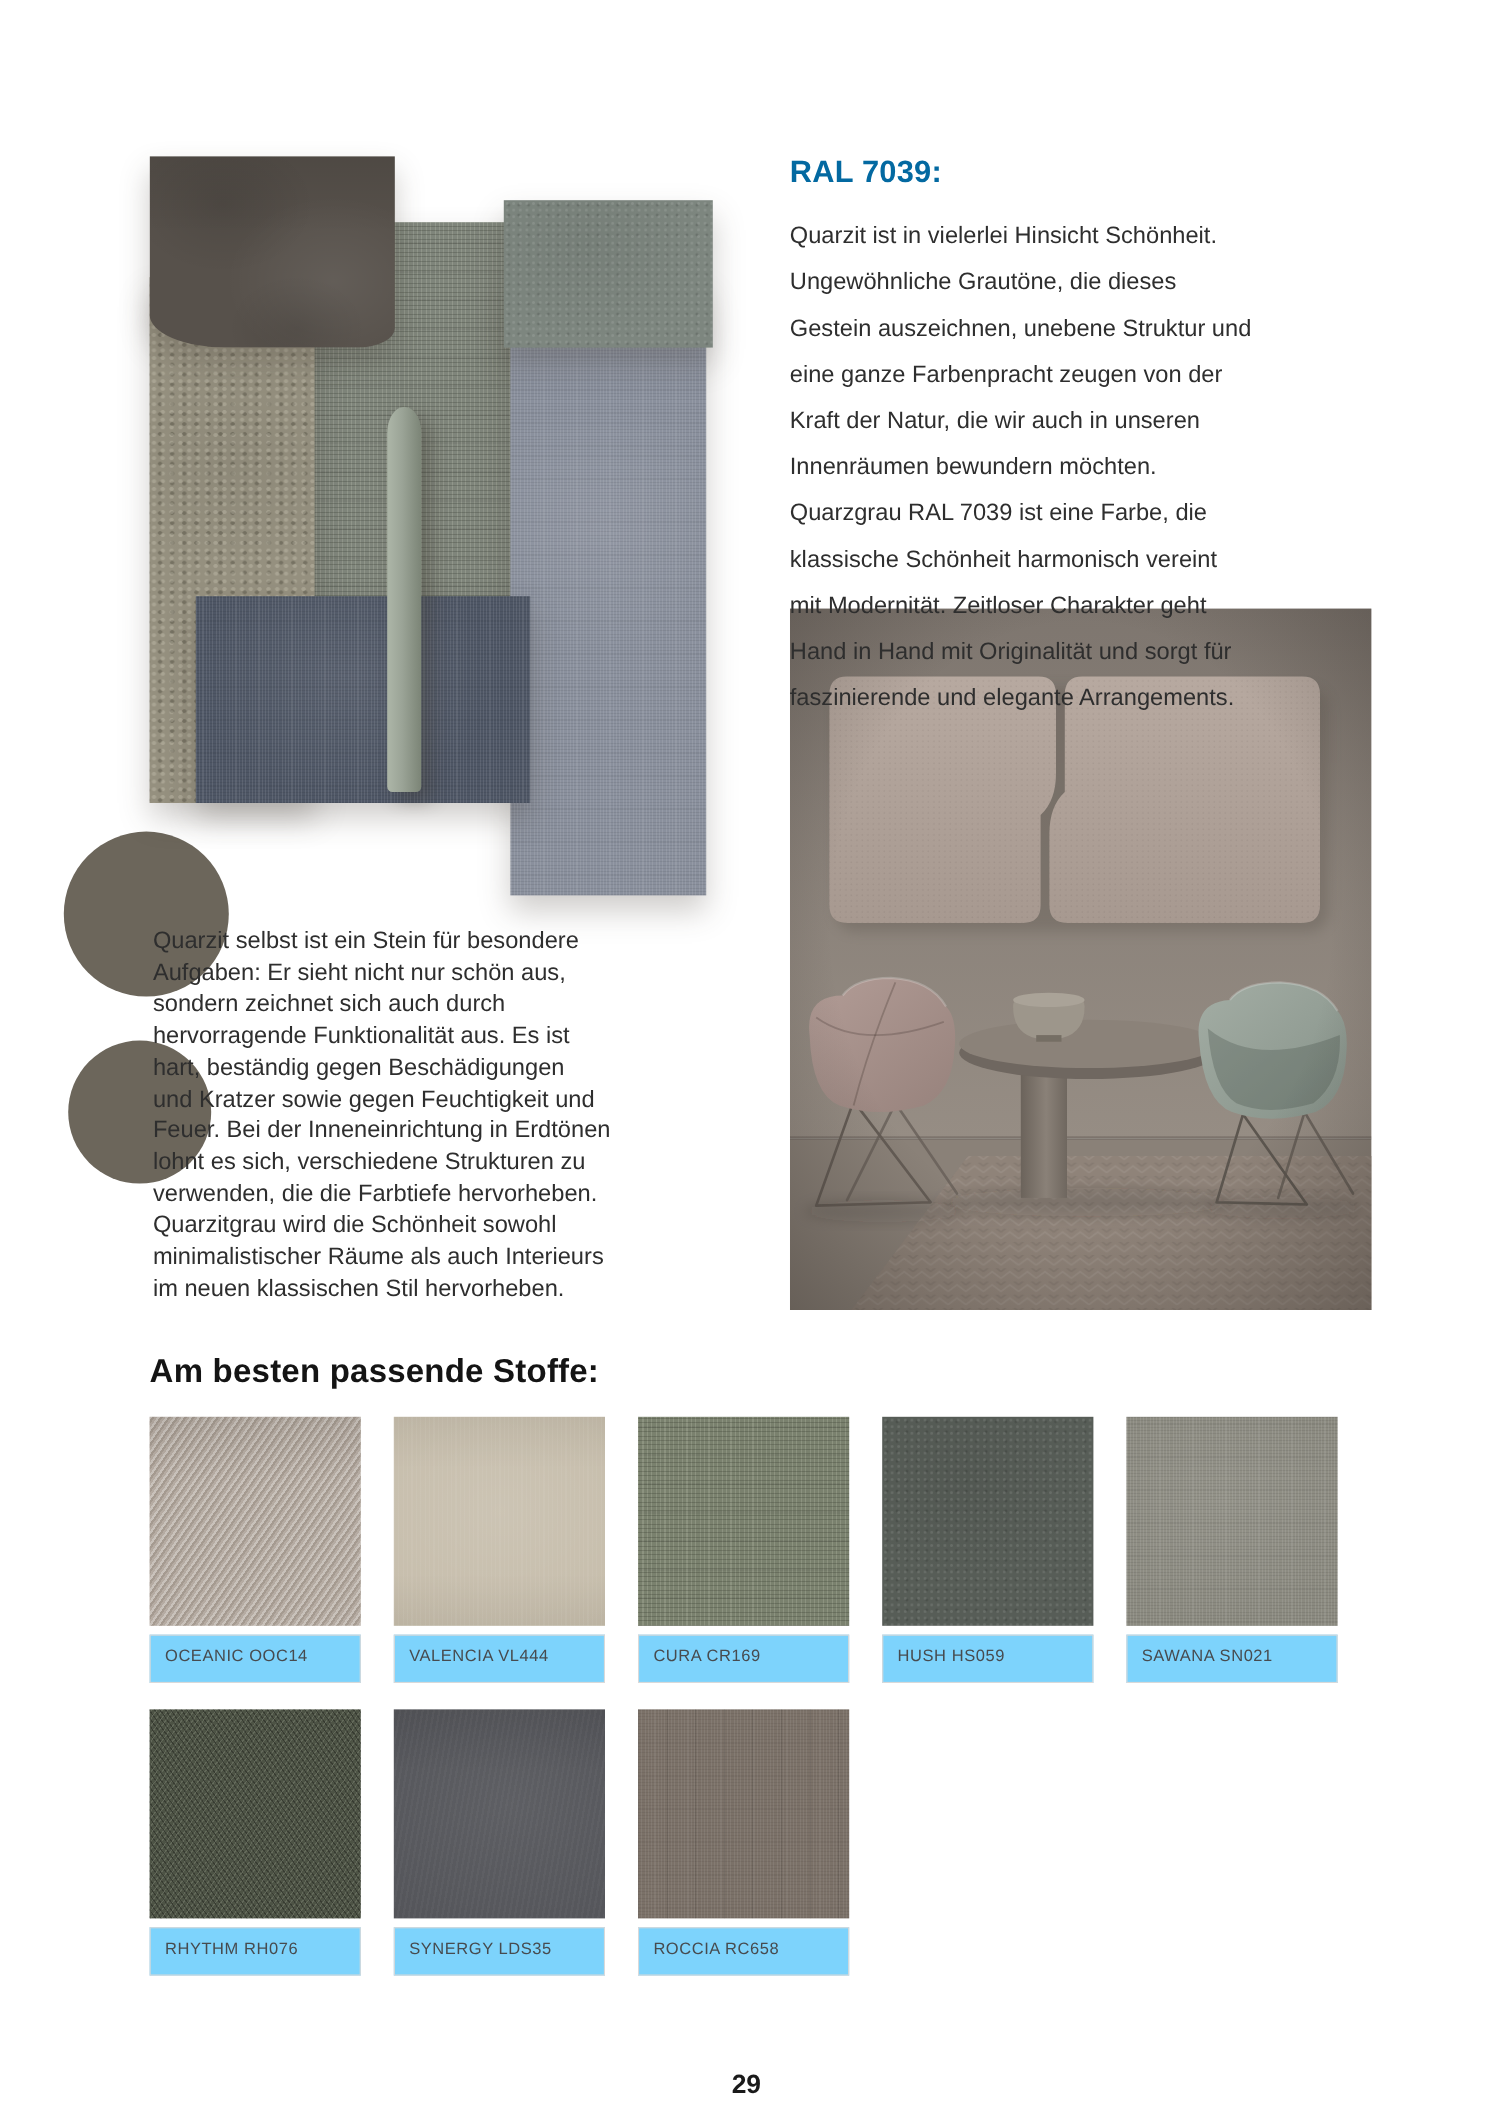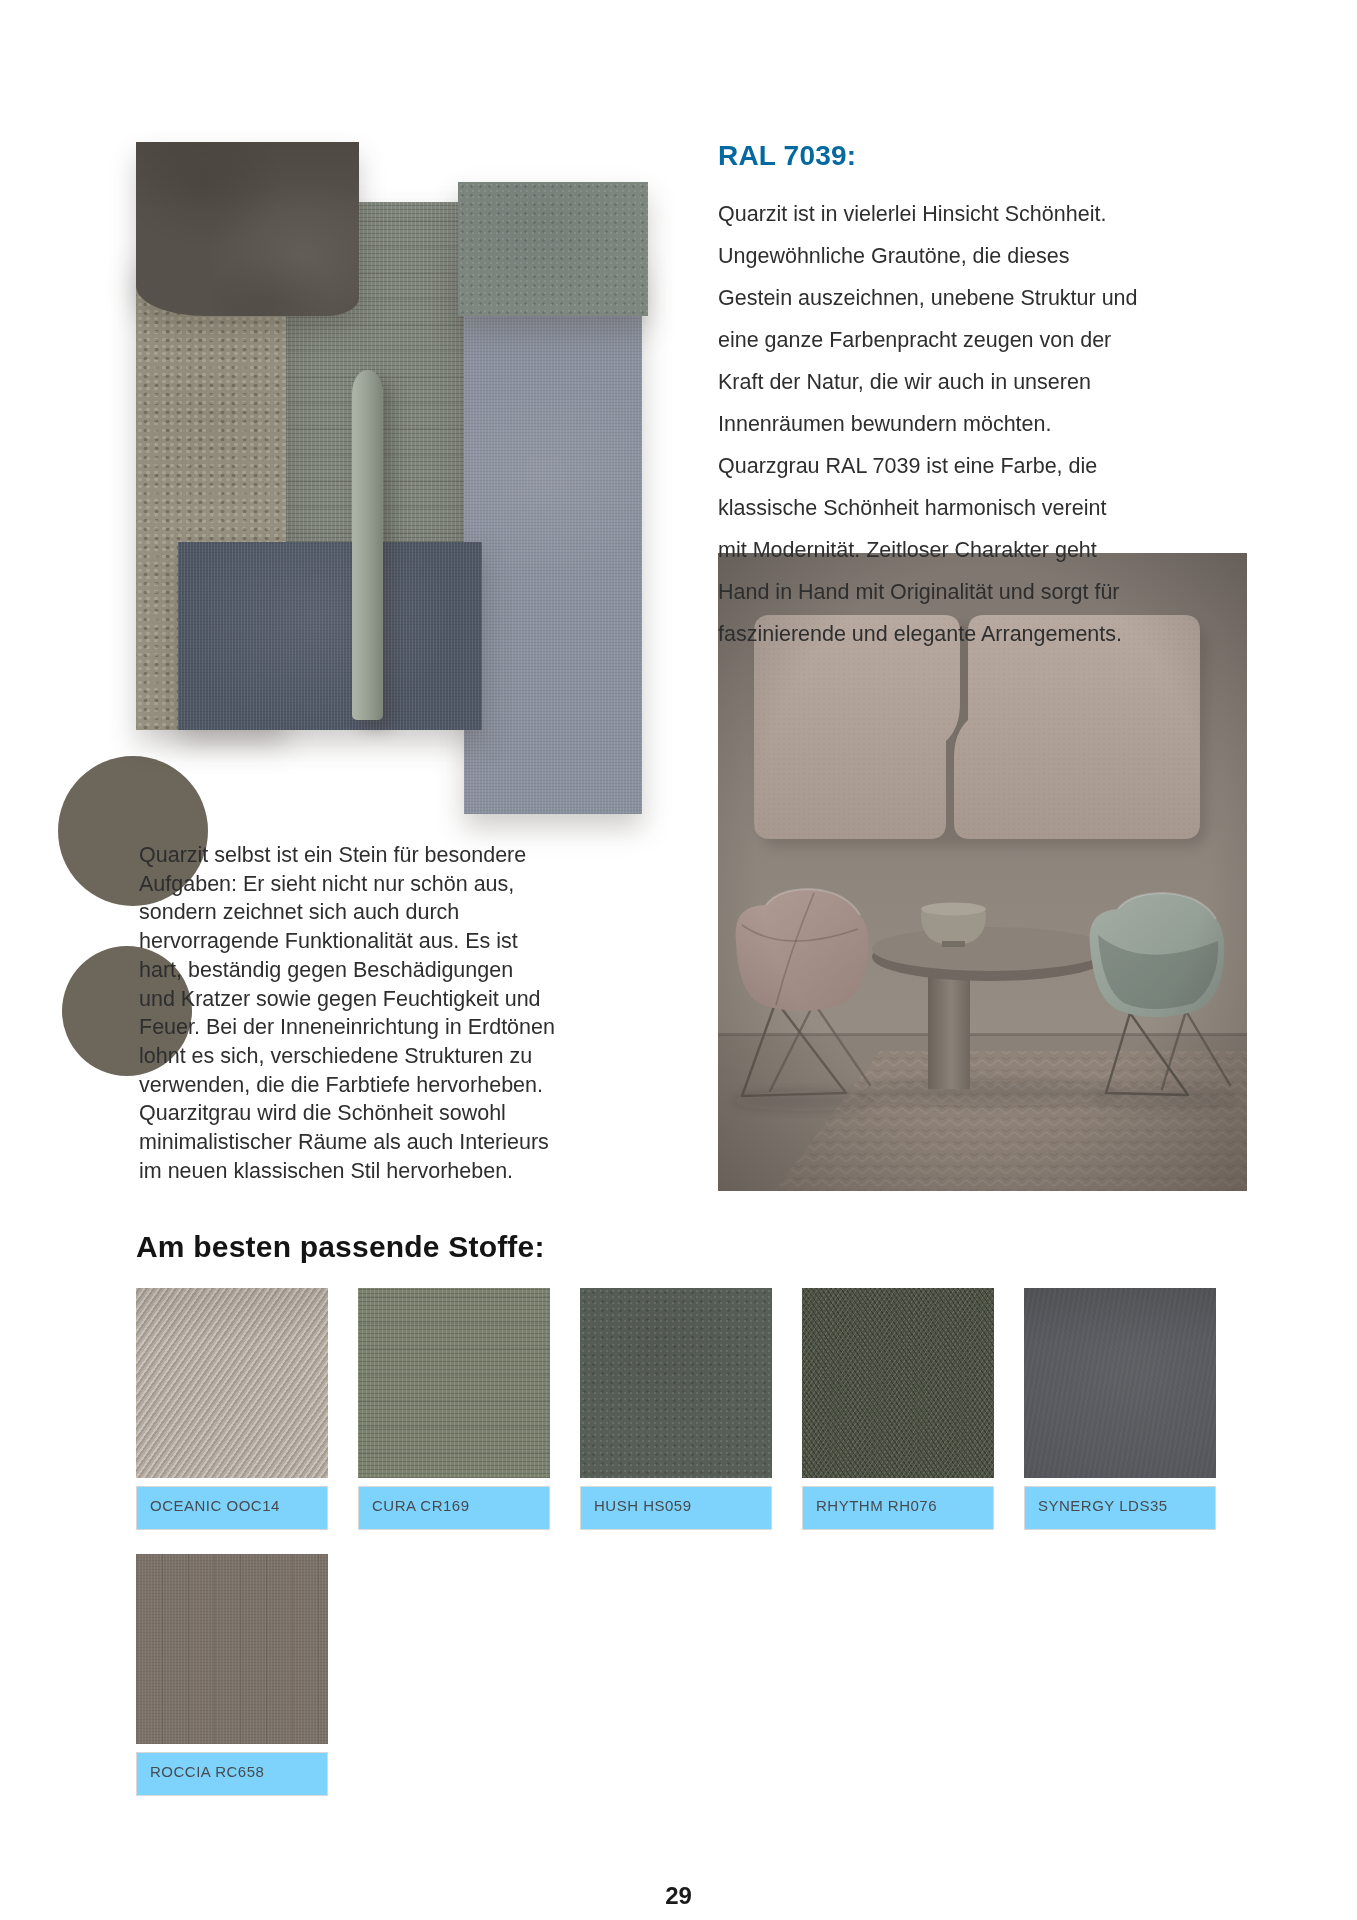--- a/index.html
+++ b/index.html
@@ -253,28 +253,36 @@
 im neuen klassischen Stil hervorheben.</p>
 
   <h3 class="stoffe-heading">Am besten passende Stoffe:</h3>
 
   <div class="grid">
     <figure class="tile">
       <div class="swatch tex-twill" style="--c: #b1a79d;"></div>
       <figcaption class="label">OCEANIC OOC14</figcaption>
     </figure>
     <figure class="tile">
+      <div class="swatch tex-smooth" style="--c: #c6bdab;"></div>
+      <figcaption class="label">VALENCIA VL444</figcaption>
+    </figure>
+    <figure class="tile">
       <div class="swatch tex-weave" style="--c: #7a816e;"></div>
       <figcaption class="label">CURA CR169</figcaption>
     </figure>
     <figure class="tile">
       <div class="swatch tex-felt" style="--c: #575d57;"></div>
       <figcaption class="label">HUSH HS059</figcaption>
     </figure>
     <figure class="tile">
+      <div class="swatch tex-linen" style="--c: #8b8a80;"></div>
+      <figcaption class="label">SAWANA SN021</figcaption>
+    </figure>
+    <figure class="tile">
       <div class="swatch tex-herringbone" style="--c: #4d5345;"></div>
       <figcaption class="label">RHYTHM RH076</figcaption>
     </figure>
     <figure class="tile">
       <div class="swatch tex-smooth-dark" style="--c: #54555a;"></div>
       <figcaption class="label">SYNERGY LDS35</figcaption>
     </figure>
     <figure class="tile">
       <div class="swatch tex-canvas" style="--c: #7b7168;"></div>
       <figcaption class="label">ROCCIA RC658</figcaption>

